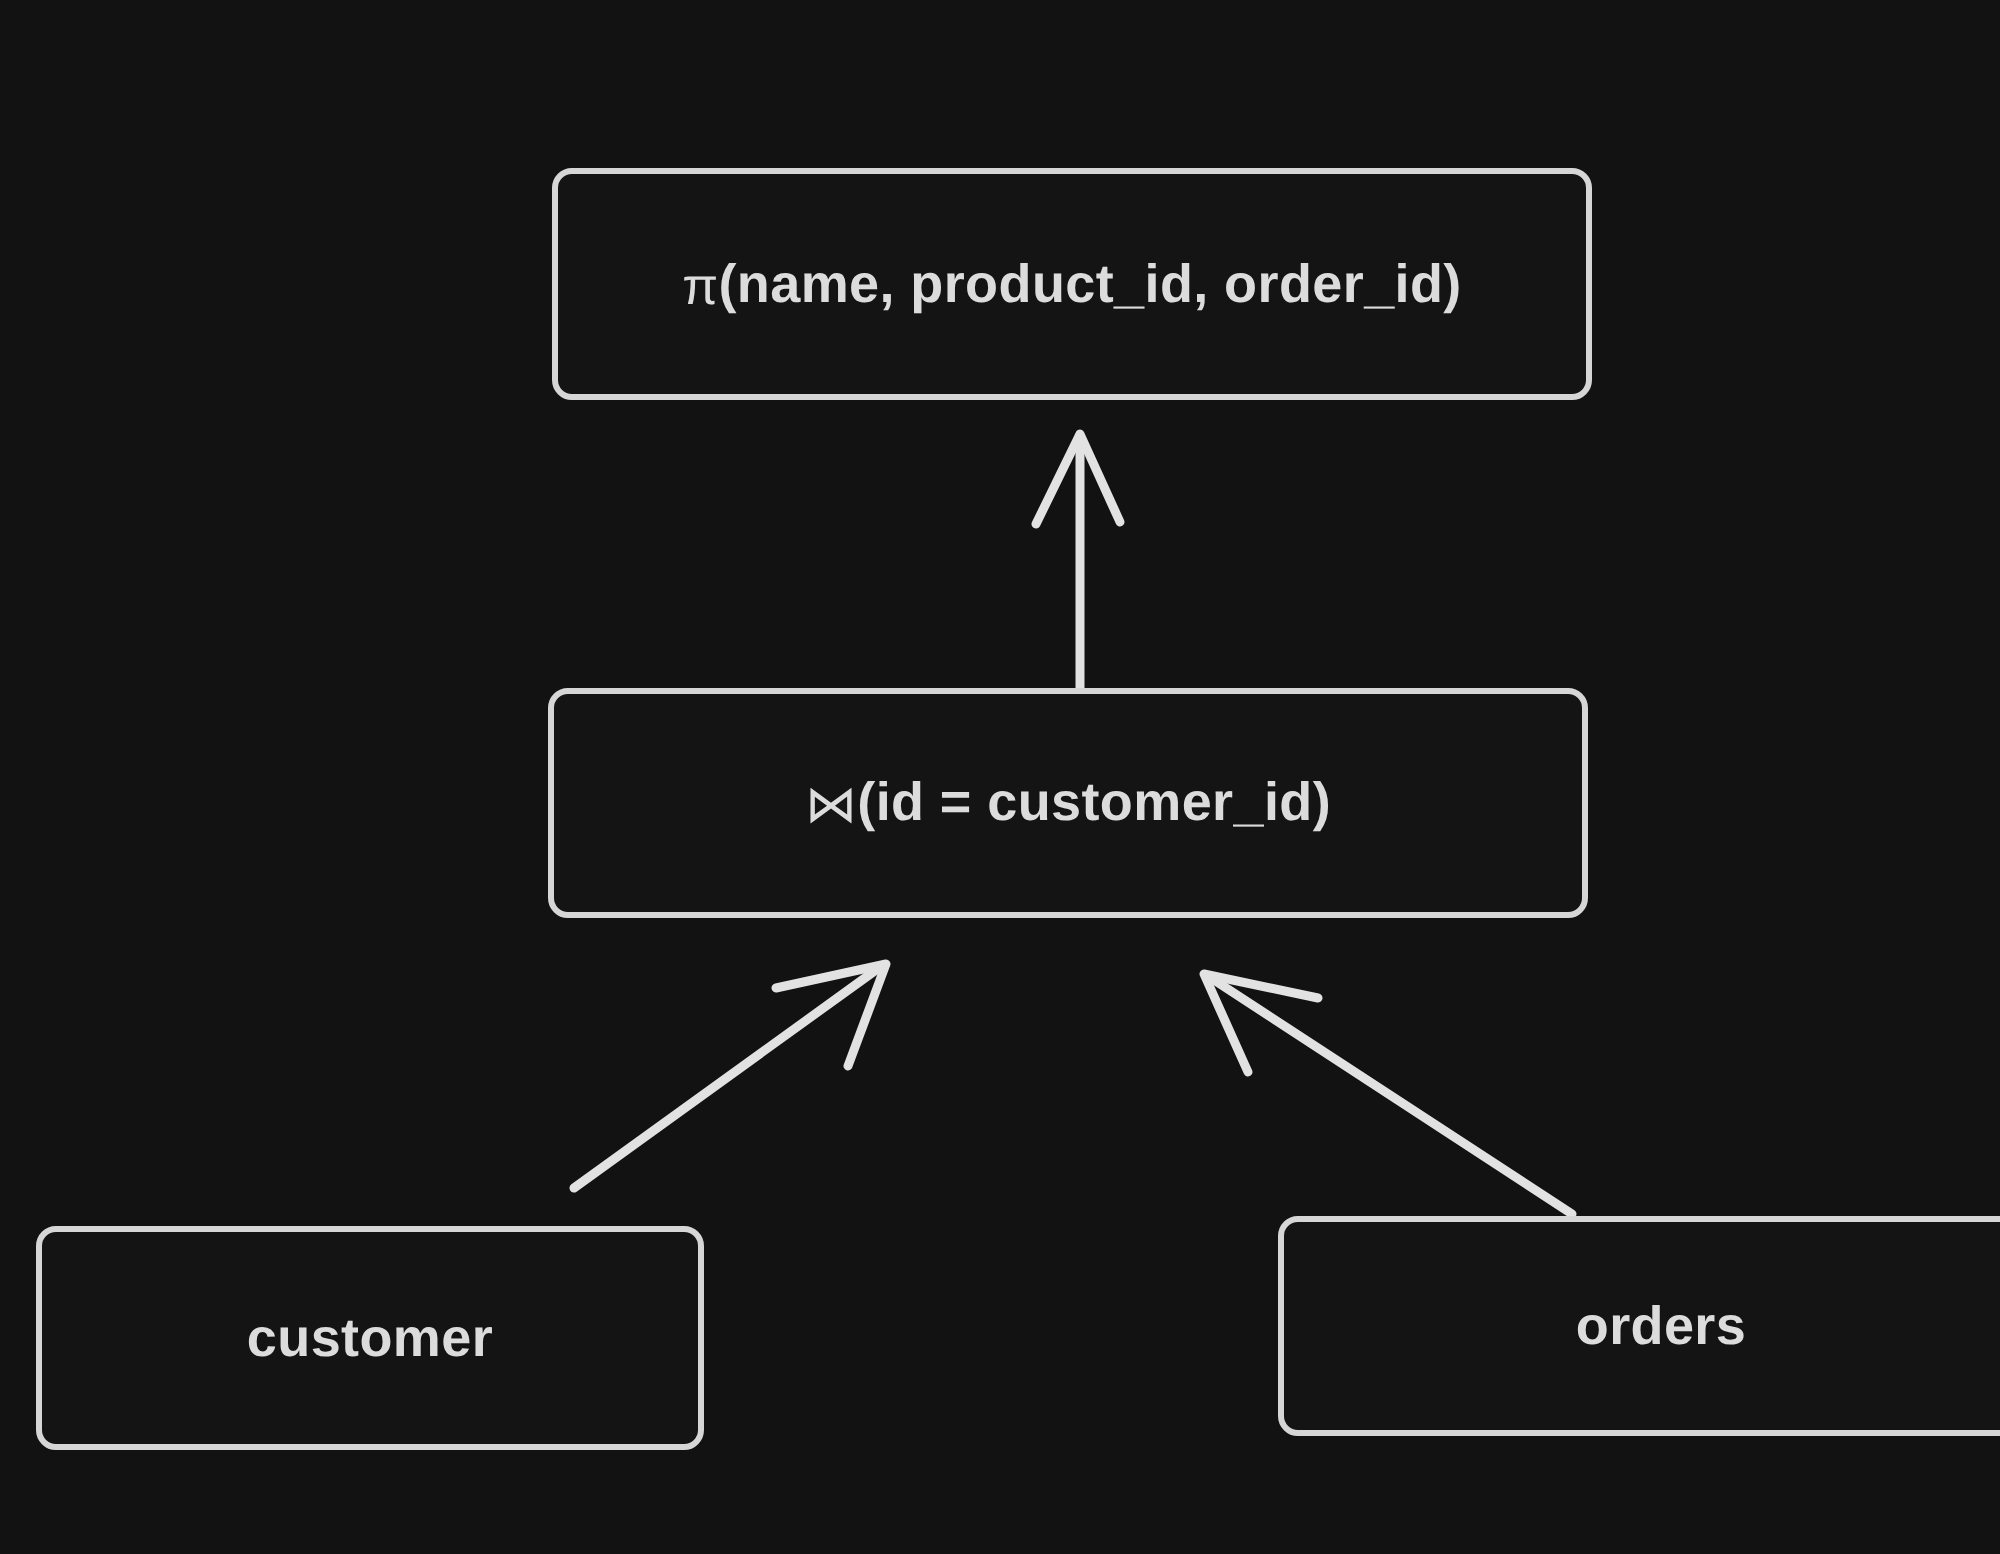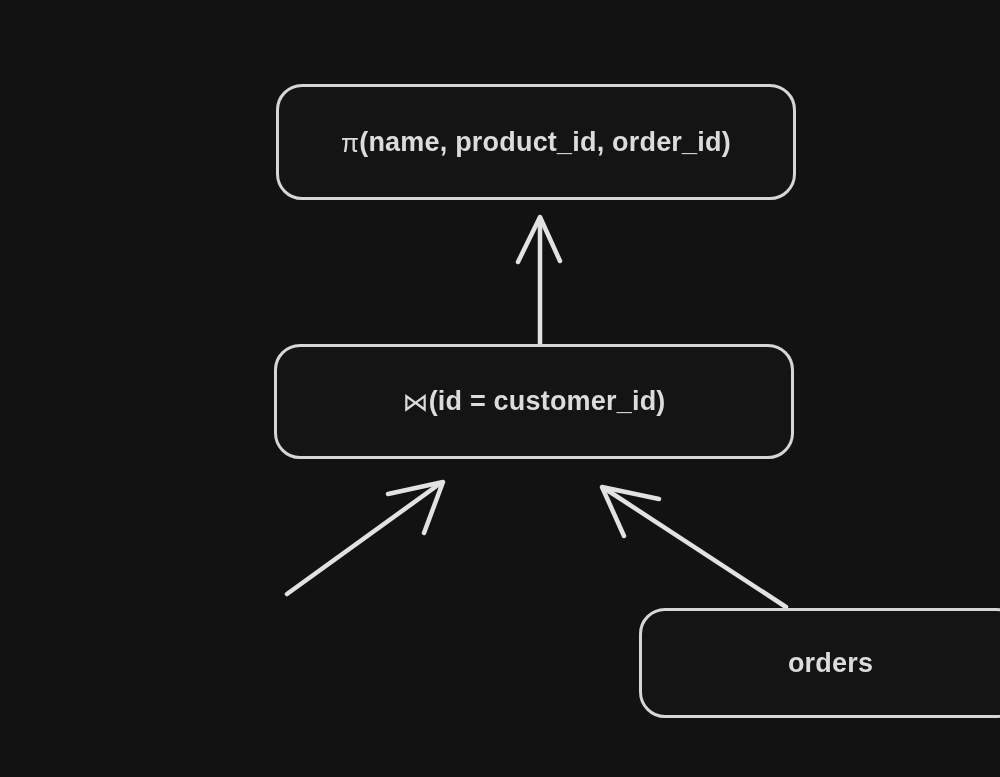--- a/index.html
+++ b/index.html
@@ -12,21 +12,21 @@
     width: 1000px;
     height: 777px;
     background: #121212;
     overflow: hidden;
     font-family: "Liberation Sans", "DejaVu Sans", sans-serif;
   }
   .node {
     position: absolute;
     box-sizing: border-box;
     border: 3px solid #d6d6d6;
-    border-radius: 26px;
+    border-radius: 10px;
     background: #141414;
     display: flex;
     align-items: center;
     justify-content: center;
     color: #dcdcdc;
     font-weight: bold;
     font-size: 27px;
     letter-spacing: 0.2px;
     text-align: center;
     white-space: nowrap;
@@ -88,18 +88,21 @@
   </svg>
 
   <div class="node" style="left:276px; top:84px; width:520px; height:116px;">
     <span class="node-label"><span class="op-sym">π</span><span>(name, product_id, order_id)</span></span>
   </div>
 
   <div class="node" style="left:274px; top:344px; width:520px; height:115px;">
     <span class="node-label"><span class="op-sym">⋈</span><span>(id = customer_id)</span></span>
   </div>
 
+  <div class="node" style="left:18px; top:613px; width:334px; height:112px;">
+    <span class="node-label">customer</span>
+  </div>
 
   <div class="node" style="left:639px; top:608px; width:383px; height:110px;align-items:center;">
     <span class="node-label">orders</span>
   </div>
 
 </div>
 
 </body></html>

